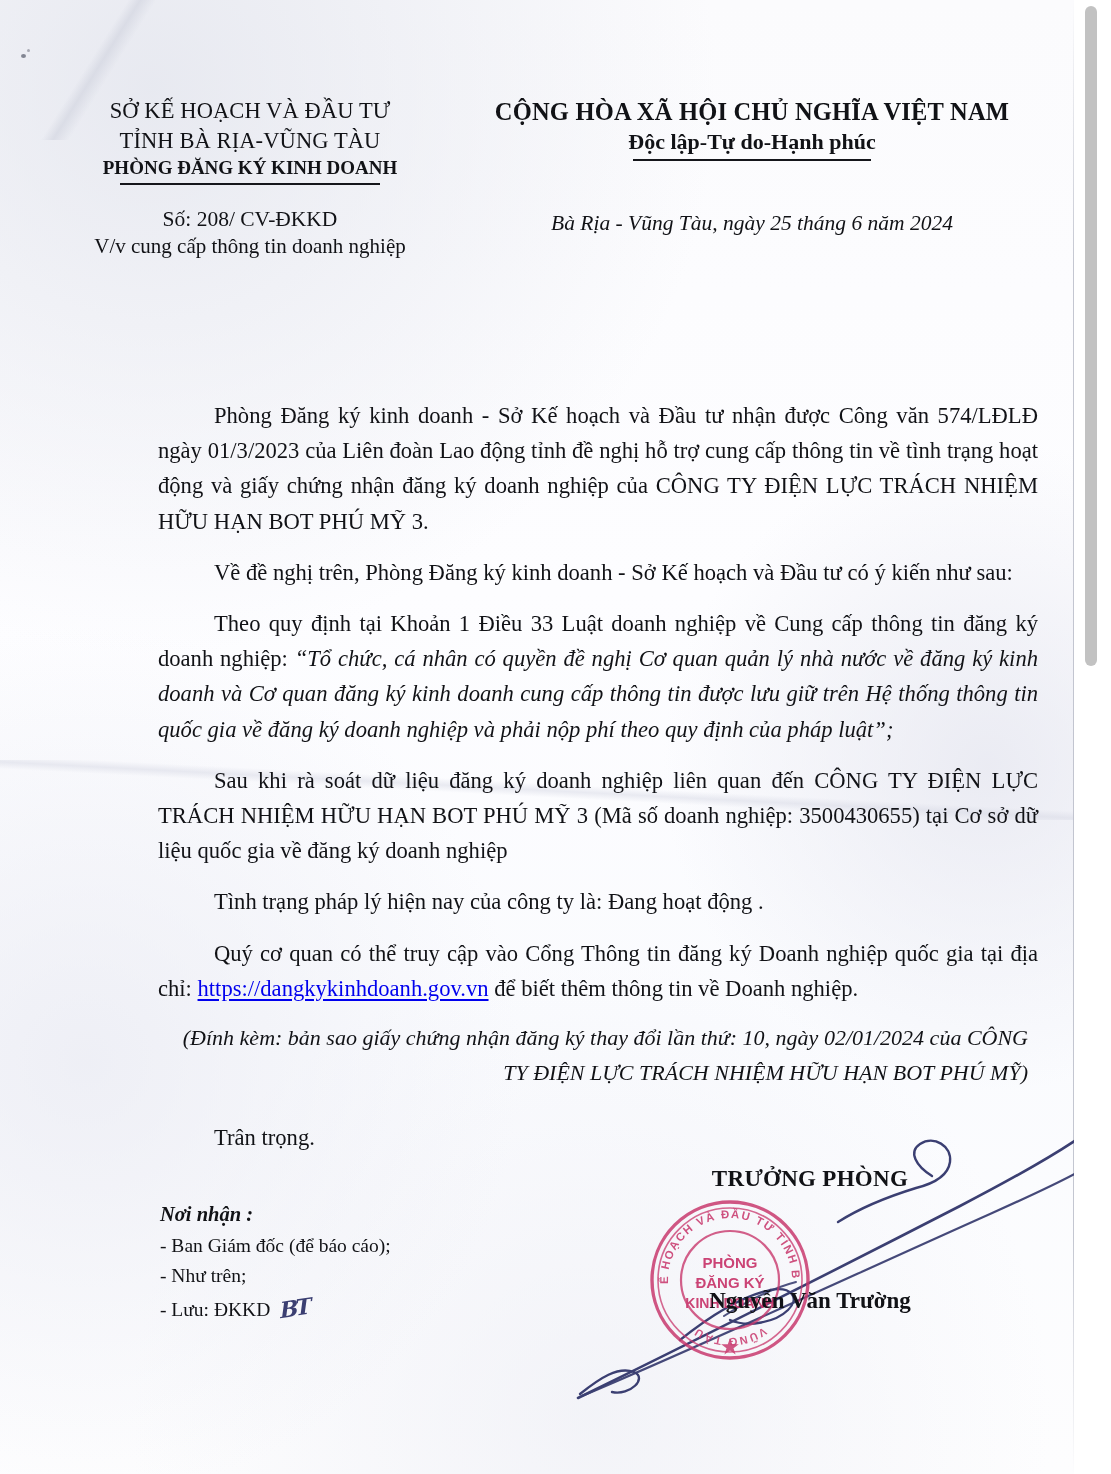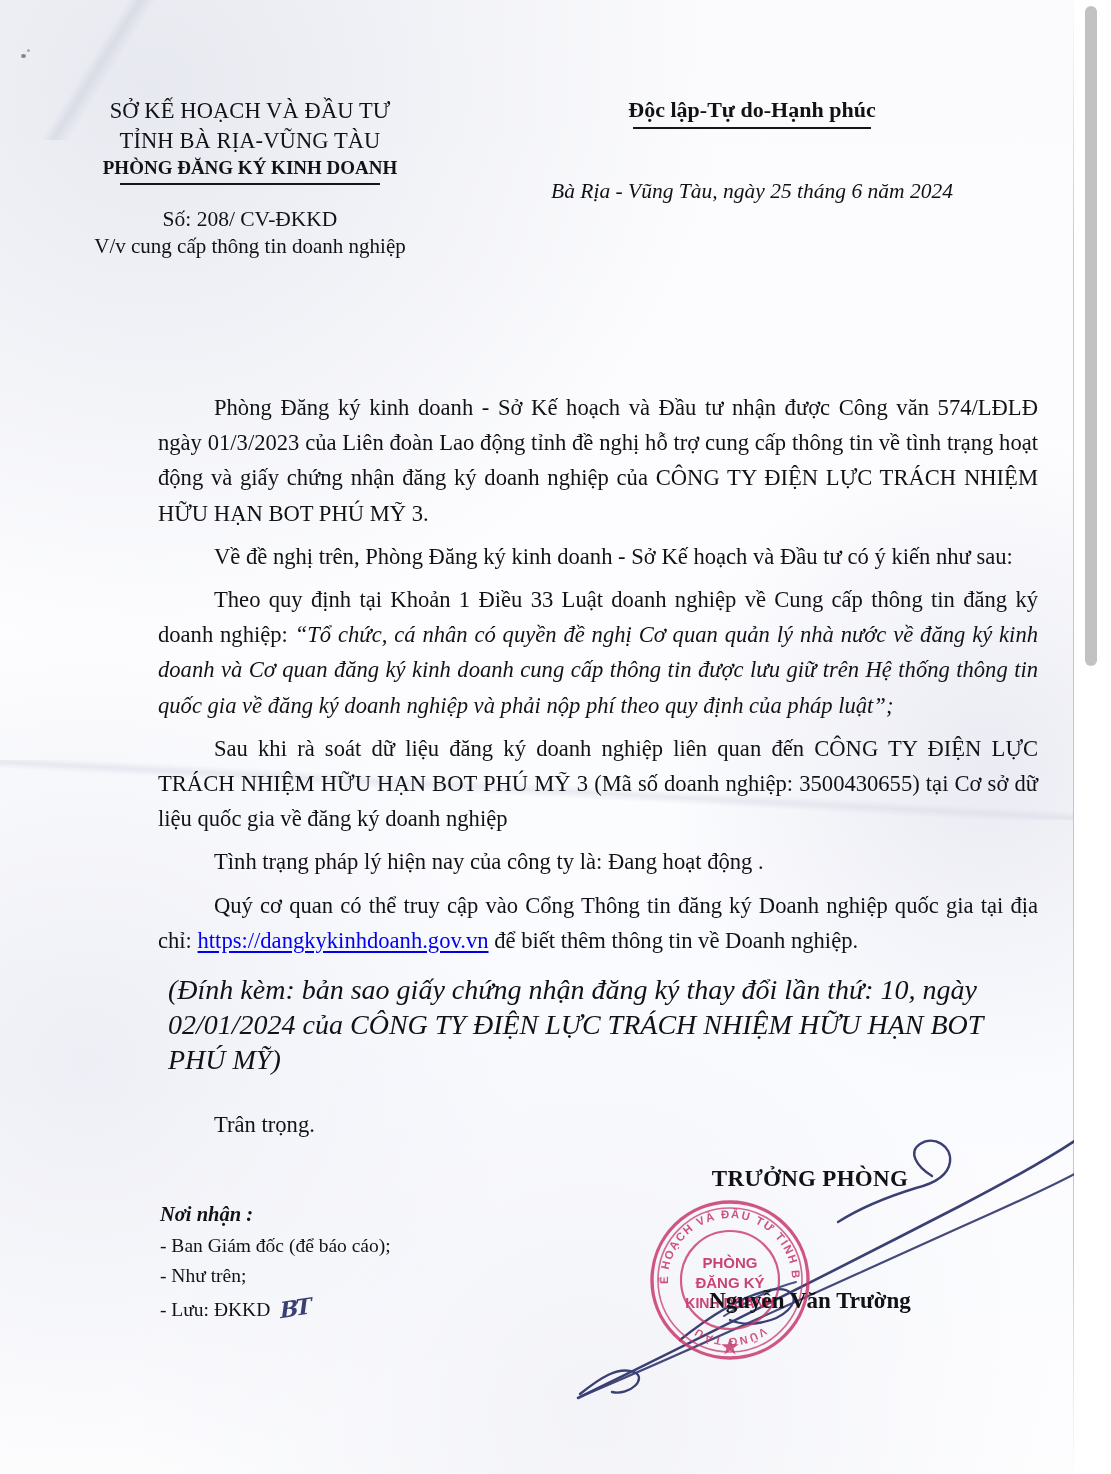--- a/index.html
+++ b/index.html
@@ -178,34 +178,34 @@
   #body {
     position: absolute;
     left: 158px; top: 382px;
     width: 880px;
   }
   .para {
     font-size: 22.6px;
     line-height: 35.2px;
     text-align: justify;
     text-indent: 56px;
-    margin: 8px 0 6px 0;
+    margin: 16px 0 6px 0;
     hyphens: none;
   }
   .para.tight { margin-bottom: 4px; }
   .quote-it { font-style: italic; }
   .u-link {
     text-decoration: underline;
     text-underline-offset: 3px;
   }
   #p-attach {
-    font-size: 28px;
+    font-size: 22px;
     line-height: 35px;
     font-style: italic;
-    text-align: left;
+    text-align: right;
     text-indent: 0;
     margin: 14px 0 0 0;
     padding: 0 10px;
   }
   #p-closing {
     font-size: 22.6px;
     line-height: 35px;
     text-indent: 56px;
     margin-top: 30px;
   }
@@ -294,20 +294,21 @@
 
     <div id="header-left">
       <div class="h-org">SỞ KẾ HOẠCH VÀ ĐẦU TƯ</div>
       <div class="h-org">TỈNH BÀ RỊA-VŨNG TÀU</div>
       <div class="h-dept">PHÒNG ĐĂNG KÝ KINH DOANH</div>
       <div class="h-so">Số: 208/ CV-ĐKKD</div>
       <div class="h-vv">V/v cung cấp thông tin doanh nghiệp</div>
     </div>
 
     <div id="header-right">
+      <div class="h-nation">CỘNG HÒA XÃ HỘI CHỦ NGHĨA VIỆT NAM</div>
       <div class="h-motto">Độc lập-Tự do-Hạnh phúc</div>
       <div class="h-place-date">Bà Rịa - Vũng Tàu, ngày 25 tháng 6 năm 2024</div>
     </div>
 
   </div>
 
 
   <div id="body">
 
     <p class="para">Phòng Đăng ký kinh doanh - Sở Kế hoạch và Đầu tư nhận được Công văn 574/LĐLĐ ngày 01/3/2023 của Liên đoàn Lao động tỉnh đề nghị hỗ trợ cung cấp thông tin về tình trạng hoạt động và giấy chứng nhận đăng ký doanh nghiệp của CÔNG TY ĐIỆN LỰC TRÁCH NHIỆM HỮU HẠN BOT PHÚ MỸ 3.</p>

